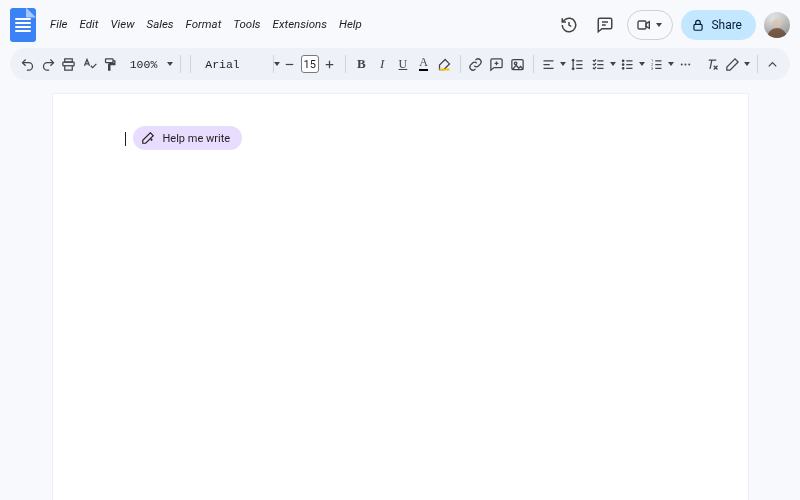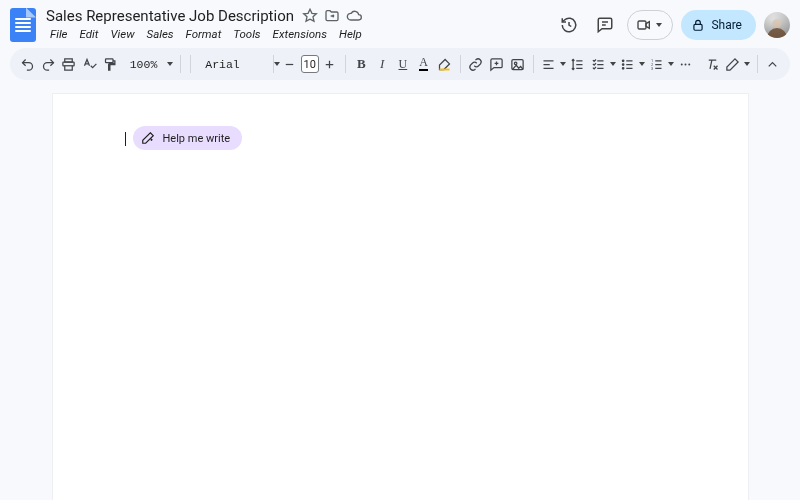--- a/index.html
+++ b/index.html
@@ -51,39 +51,20 @@
   .help-chip { position:absolute; left:80px; top:32px; background:#e9ddff; color:#1f1f1f; font-size:11px; display:flex; align-items:center; gap:8px; padding:5px 12px 5px 8px; border-radius:14px; cursor:pointer;}
   .help-chip svg { width:14px; height:14px;}
 
 </style>
 </head>
 <body>
 
 <div class="titlebar">
   <div class="docs-logo"></div>
   <div class="title-col">
-    <div class="title-row">
-      <span class="doc-title">Sales Representative Job Description</span>
-      <span class="ticon">
-        <svg viewBox="0 0 24 24" fill="none" stroke="currentColor" stroke-width="2">
-            <path d="M12 2l2.9 6.1 6.6.6-5 4.5 1.5 6.6L12 16.9 6 19.8l1.5-6.6-5-4.5 6.6-.6z"></path>
-          </svg>
-      </span>
-      <span class="ticon">
-        <svg viewBox="0 0 24 24" fill="none" stroke="currentColor" stroke-width="2">
-            <path d="M3 6a2 2 0 0 1 2-2h4l2 2h8a2 2 0 0 1 2 2v9a2 2 0 0 1-2 2H5a2 2 0 0 1-2-2z"></path>
-            <path d="M10 12h5m0 0-2-2m2 2-2 2"></path>
-          </svg>
-      </span>
-      <span class="ticon">
-        <svg viewBox="0 0 24 24" fill="none" stroke="currentColor" stroke-width="2">
-            <path d="M7 18a5 5 0 1 1 .8-9.94A6 6 0 0 1 19 10a4 4 0 0 1 0 8z"></path>
-          </svg>
-      </span>
-    </div>
     <div class="menubar">
       <span class="menu-item">File</span>
       <span class="menu-item">Edit</span>
       <span class="menu-item">View</span>
       <span class="menu-item">Sales</span>
       <span class="menu-item">Format</span>
       <span class="menu-item">Tools</span>
       <span class="menu-item">Extensions</span>
       <span class="menu-item">Help</span>
     </div>
@@ -164,21 +145,21 @@
   <div class="tbtxt font">
       <span>Arial</span>
       <span class="caret"></span>
     </div>
   <div class="vsep"></div>
   <div class="tb">
       <svg viewBox="0 0 24 24" stroke="currentColor" stroke-width="2">
         <path d="M6 12h12"></path>
       </svg>
     </div>
-  <div class="fs-box">10</div>
+  <div class="fs-box">15</div>
   <div class="tb">
       <svg viewBox="0 0 24 24" stroke="currentColor" stroke-width="2">
         <path d="M12 6v12M6 12h12"></path>
       </svg>
     </div>
   <div class="vsep"></div>
   <div class="tb">
       <span style="font-weight:800;font-family:Georgia,serif;font-size:13px;">B</span>
     </div>
   <div class="tb">

